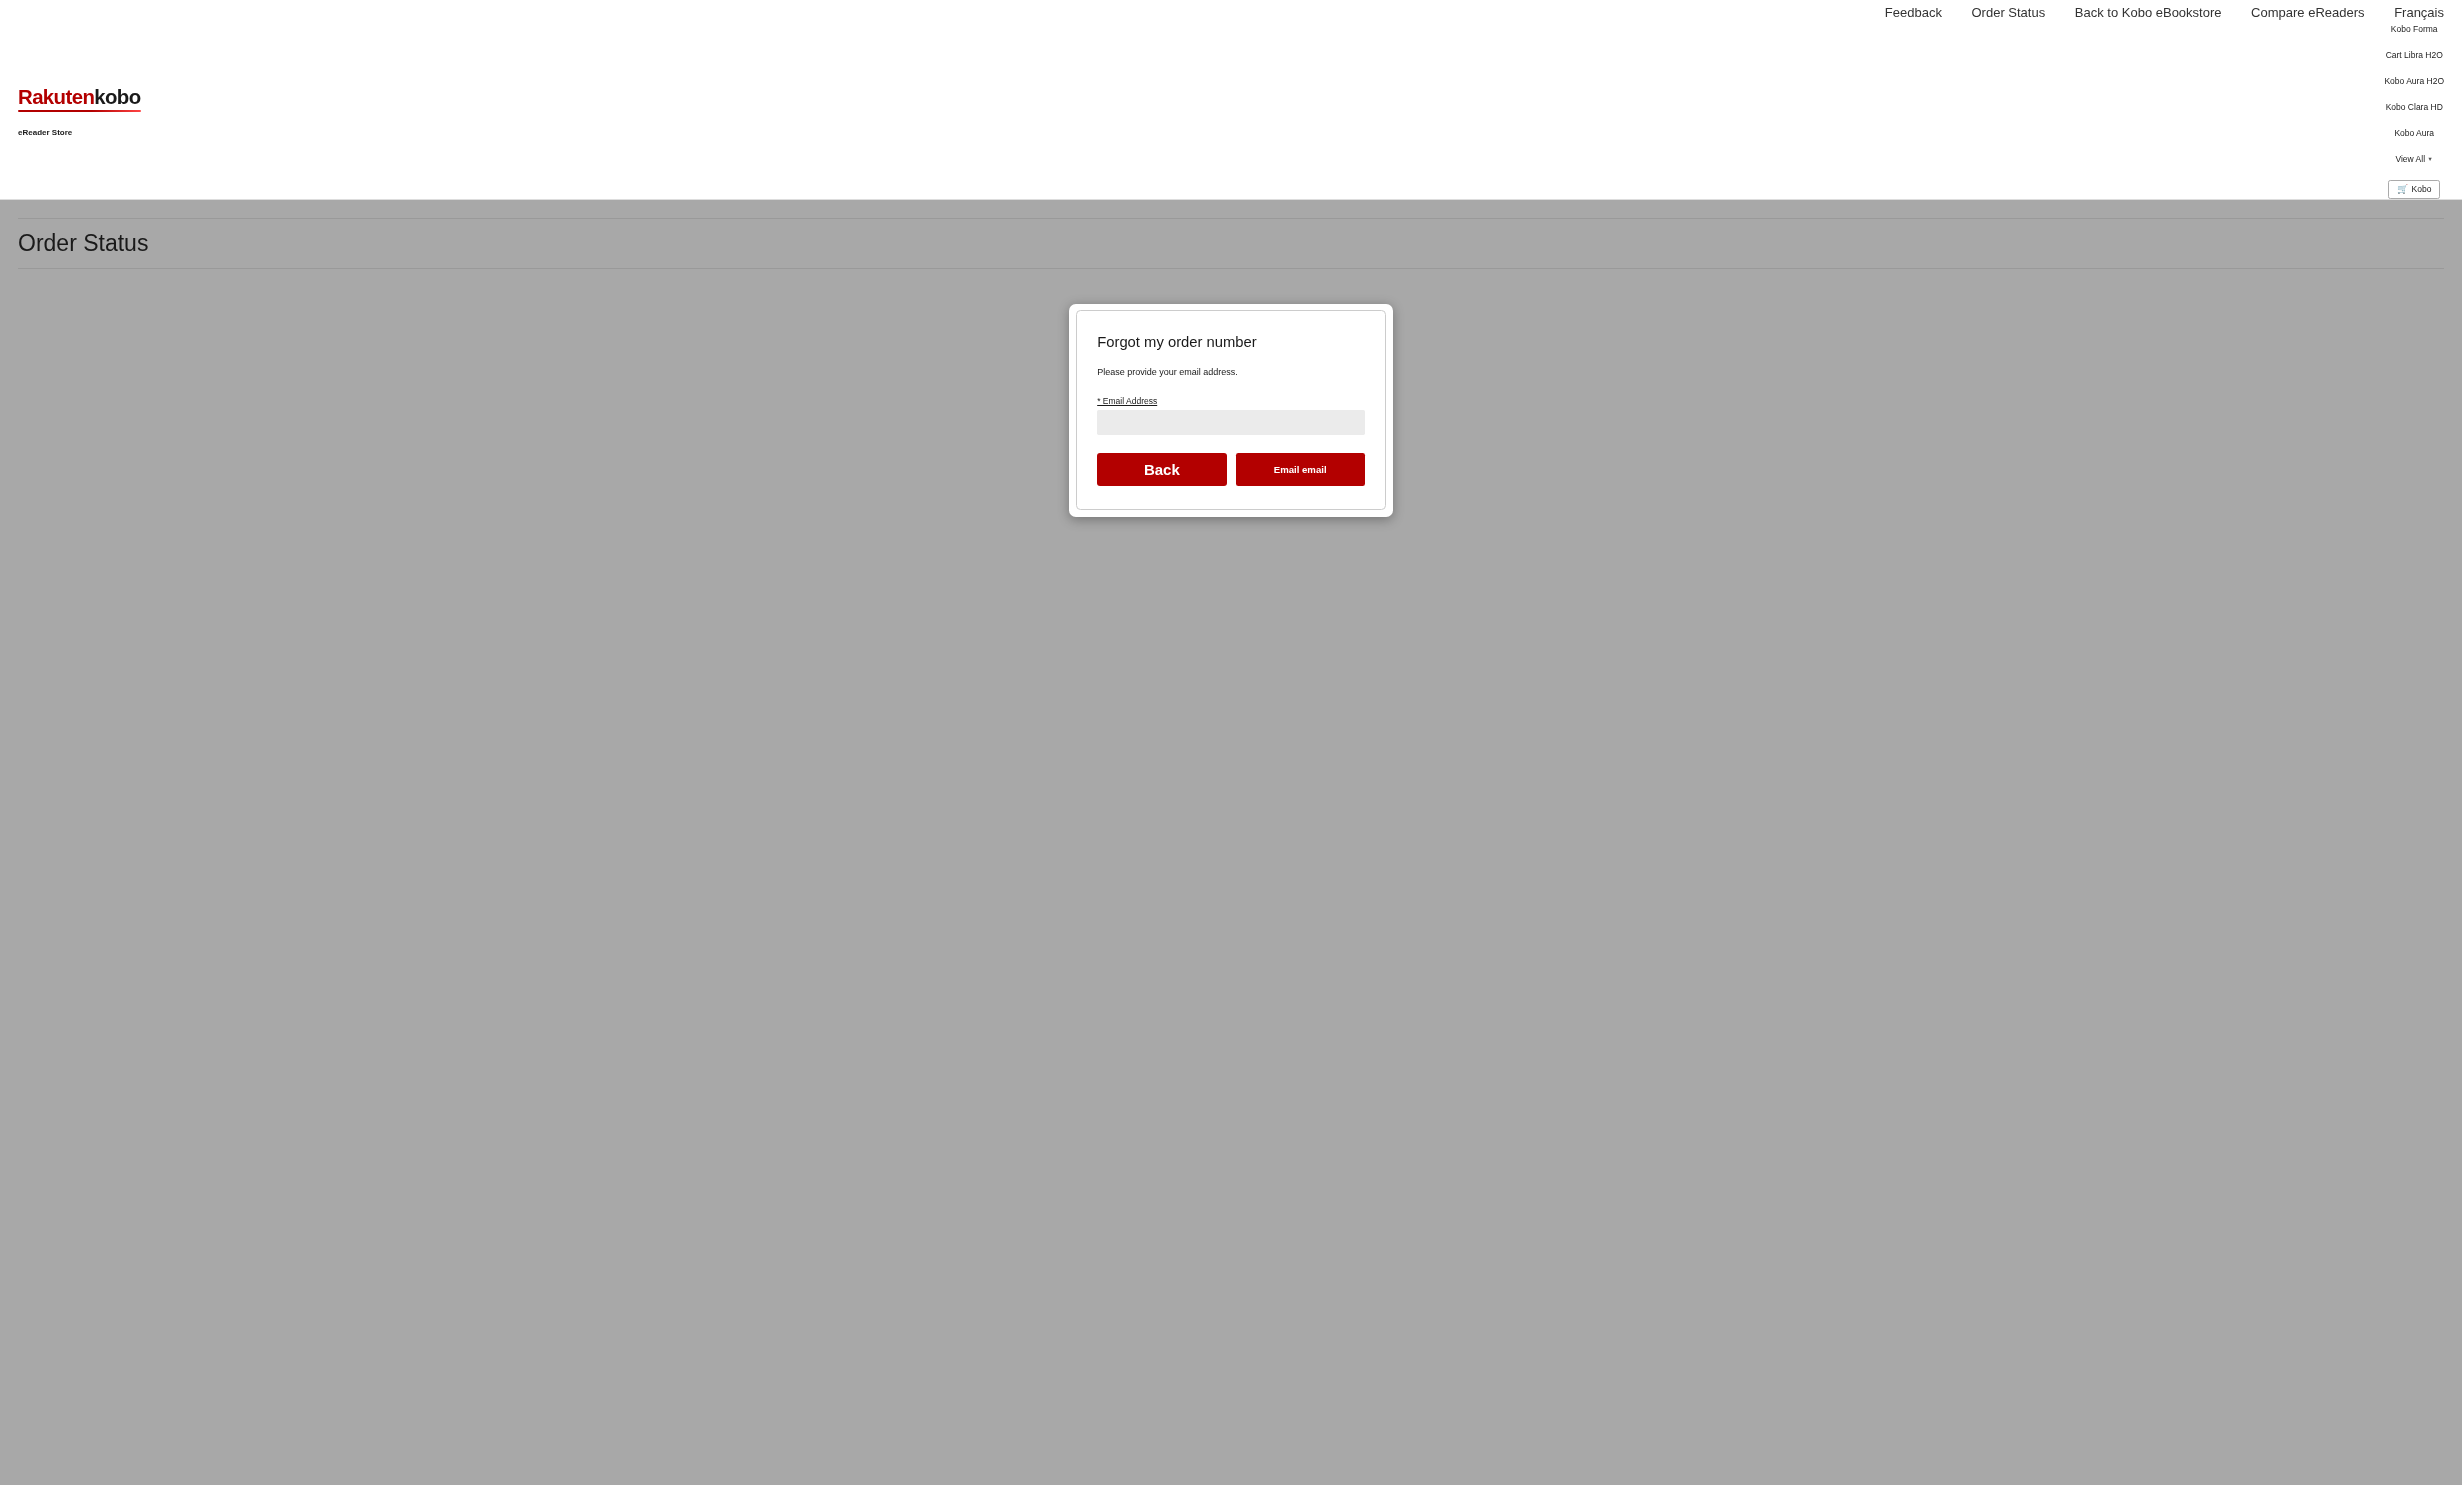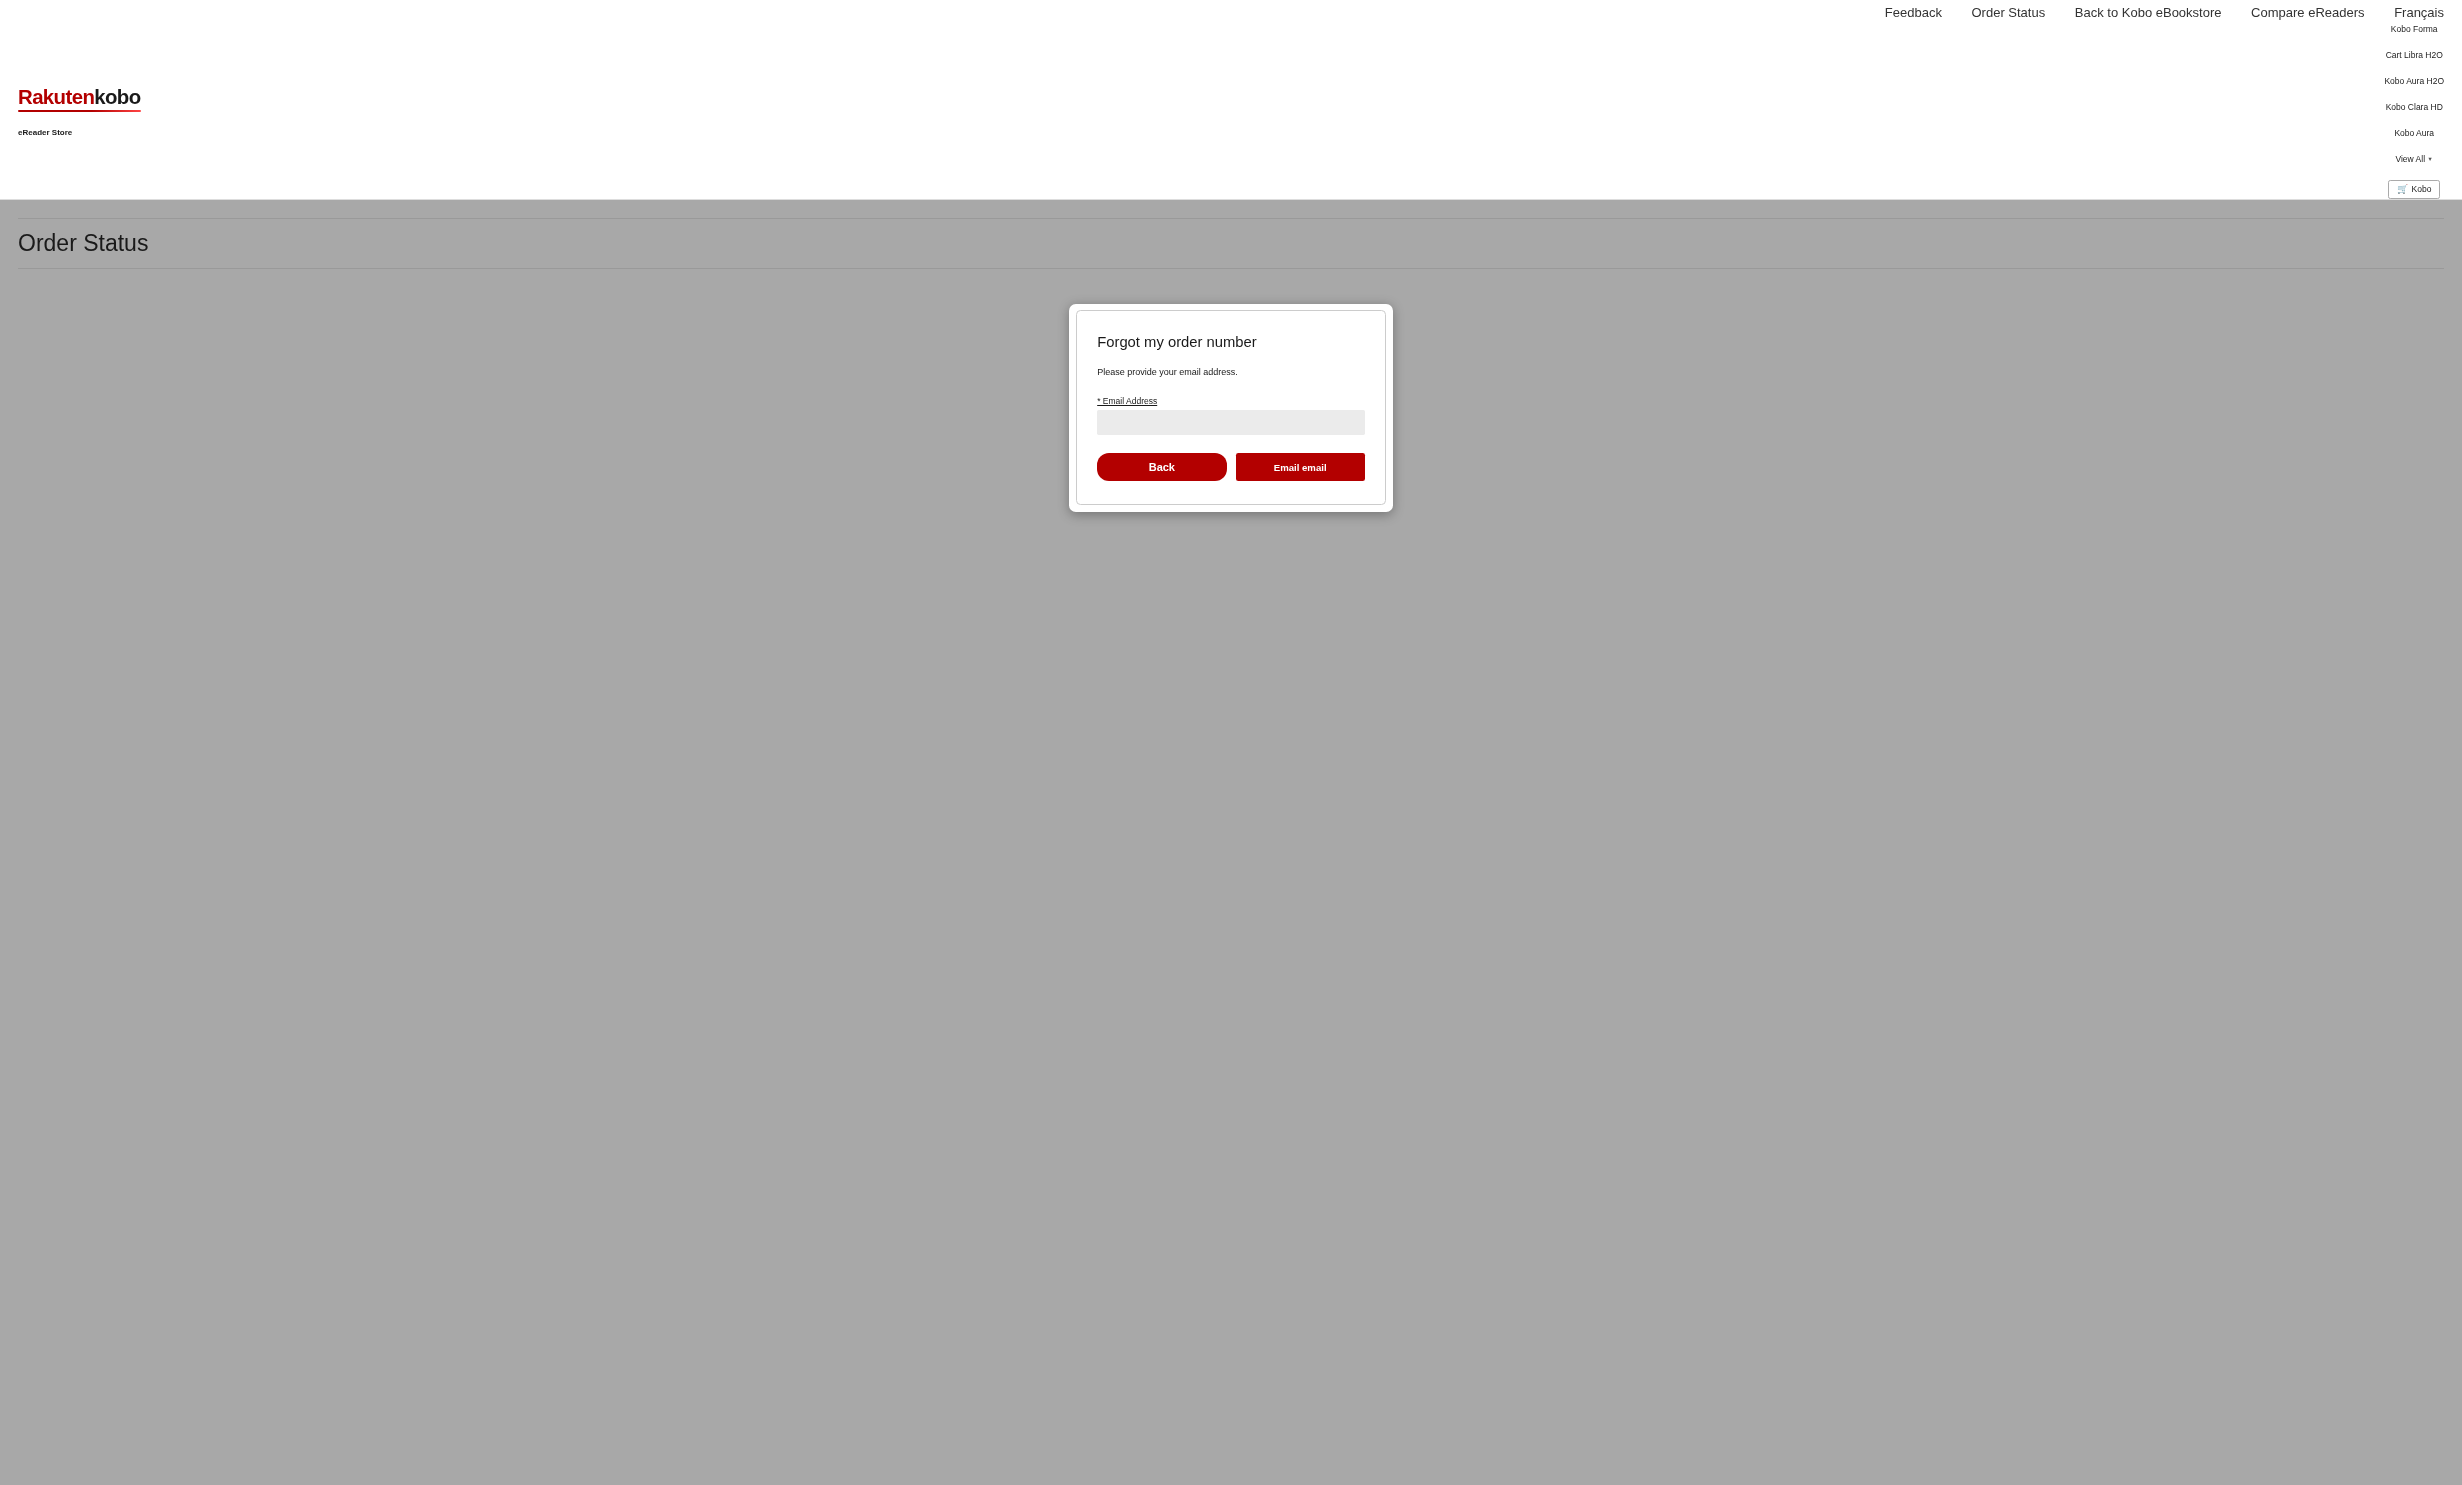--- a/index.html
+++ b/index.html
@@ -222,23 +222,23 @@
     .modal-buttons {
       display: flex;
       gap: 9px;
     }
 
     .btn-back {
       flex: 1;
       background-color: #b30000;
       color: #ffffff;
       border: none;
-      border-radius: 12px;
+      border-radius: 3px;
       padding: 8px 11.3px;
-      font-size: 11px;
+      font-size: 15px;
       font-weight: 600;
       cursor: pointer;
       text-align: center;
     }
 
     .btn-send {
       flex: 1;
       background-color: #b30000;
       color: #ffffff;
       border: none;

